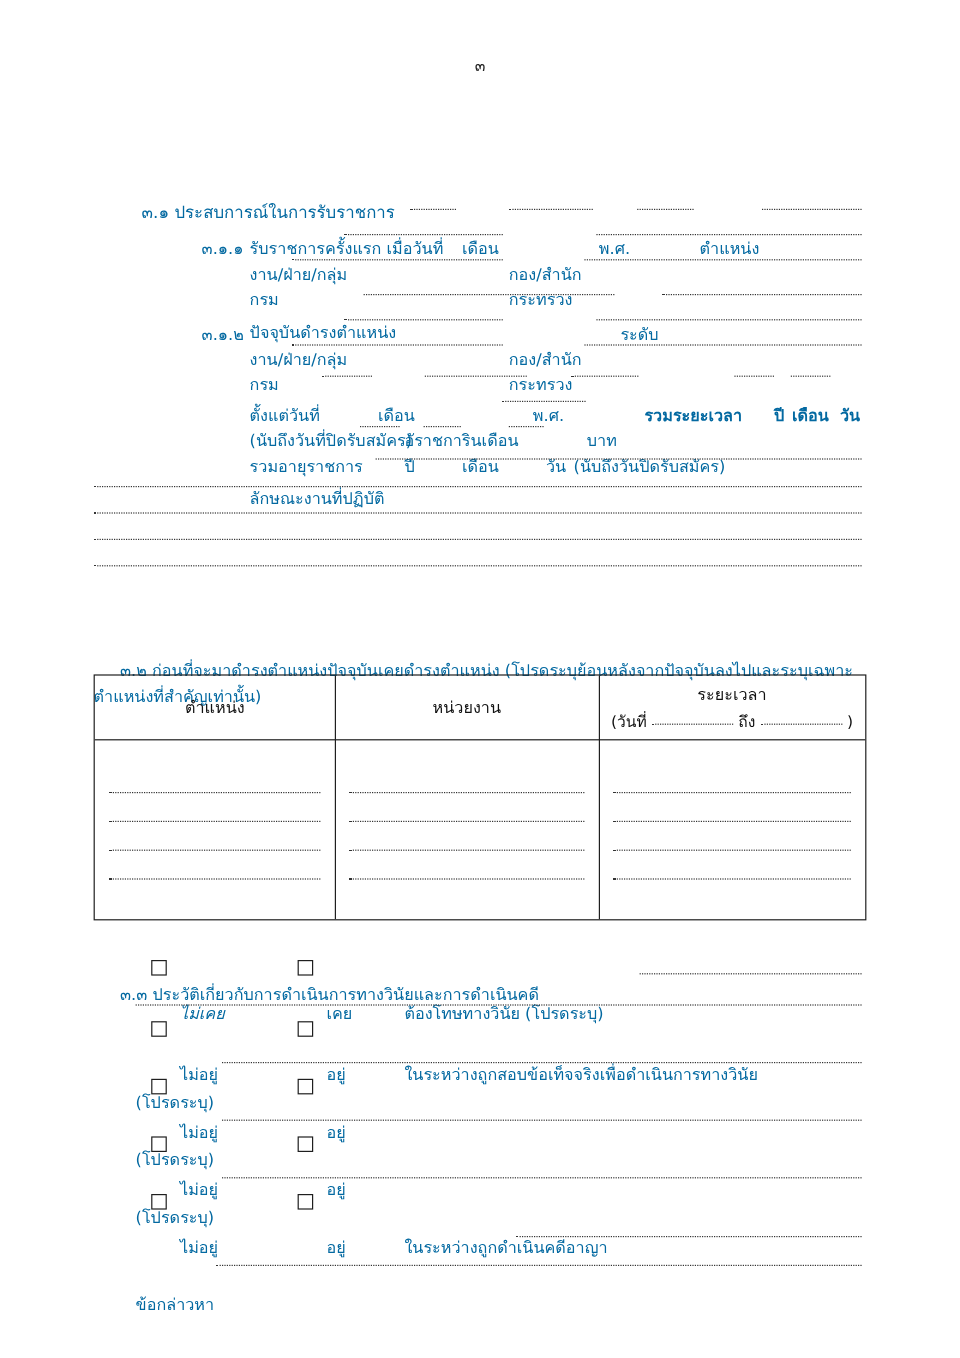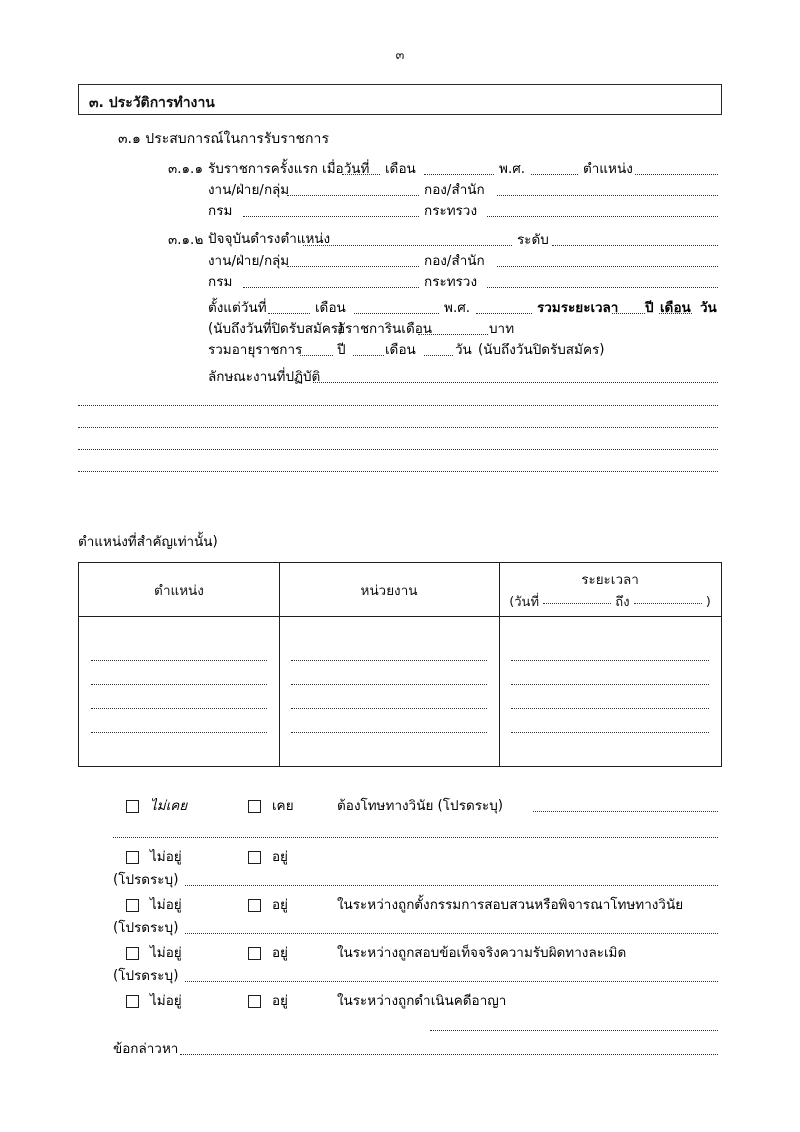--- a/index.html
+++ b/index.html
@@ -18,21 +18,22 @@
     background: #ffffff;
     overflow: hidden;
   }
 
   
   .t {
     position: absolute;
     white-space: nowrap;
     font-size: 13.5px;
     line-height: 17px;
-    color: #000000;
+    color: #0369a1;
+    margin-top: 40px;
   }
   .bold { font-weight: bold; }
 
   
   #page-number {
     position: absolute;
     top: 44px;
     left: 0;
     width: 800px;
     text-align: center;
@@ -112,23 +113,20 @@
     background: #fff;
   }
 </style>
 </head>
 <body>
 
 <div id="page">
 
   <div id="page-number">๓</div>
 
-  <div id="section-box">
-    <span class="label bold">๓. ประวัติการทำงาน</span>
-  </div>
 
   <div class="t" style="left:118px; top:130px; font-size:14px;">๓.๑ ประสบการณ์ในการรับราชการ</div>
 
   <div class="t" style="left:168px; top:160px;">๓.๑.๑</div>
   <div class="t" style="left:208px; top:160px;">รับราชการครั้งแรก เมื่อวันที่</div>
   <div class="dots" style="left:342px; top:174px; width:38px;"></div>
   <div class="t" style="left:385px; top:160px;">เดือน</div>
   <div class="dots" style="left:424px; top:174px; width:70px;"></div>
   <div class="t" style="left:499px; top:160px;">พ.ศ.</div>
   <div class="dots" style="left:531px; top:174px; width:47px;"></div>
@@ -190,20 +188,21 @@
   <div class="t" style="left:478px; top:341px;">(นับถึงวันปิดรับสมัคร)</div>
 
   <div class="t" style="left:208px; top:368px;">ลักษณะงานที่ปฏิบัติ</div>
   <div class="dots" style="left:313px; top:382px; width:405px;"></div>
 
   <div class="dots" style="left:78px; top:405px; width:640px;"></div>
   <div class="dots" style="left:78px; top:427px; width:640px;"></div>
   <div class="dots" style="left:78px; top:449px; width:640px;"></div>
   <div class="dots" style="left:78px; top:471px; width:640px;"></div>
 
+  <div class="t" style="left:100px; top:511px; font-size:13.5px;">๓.๒ ก่อนที่จะมาดำรงตำแหน่งปัจจุบันเคยดำรงตำแหน่ง (โปรดระบุย้อนหลังจากปัจจุบันลงไปและระบุเฉพาะ</div>
   <div class="t" style="left:78px; top:533px; font-size:13.5px;">ตำแหน่งที่สำคัญเท่านั้น)</div>
 
   <div id="history-table">
 
     <div class="vline" style="left:200px;"></div>
     <div class="vline" style="left:420px;"></div>
 
     <div class="hline" style="top:53px;"></div>
 
     <div class="th" style="left:0; top:18px; width:200px;">ตำแหน่ง</div>
@@ -232,49 +231,49 @@
     </div>
 
     <div class="cell-lines" style="left:420px; top:53px; width:222px;">
       <div class="dots" style="left:12px; top:44px; width:198px;"></div>
       <div class="dots" style="left:12px; top:68px; width:198px;"></div>
       <div class="dots" style="left:12px; top:92px; width:198px;"></div>
       <div class="dots" style="left:12px; top:116px; width:198px;"></div>
     </div>
   </div>
 
+  <div class="t" style="left:100px; top:781px; font-size:13.5px;">๓.๓ ประวัติเกี่ยวกับการดำเนินการทางวินัยและการดำเนินคดี</div>
 
   <div class="cbox" style="left:126px; top:800px;"></div>
   <div class="t" style="left:150px; top:797px;font-style:italic;">ไม่เคย</div>
   <div class="cbox" style="left:248px; top:800px;"></div>
   <div class="t" style="left:272px; top:797px;">เคย</div>
   <div class="t" style="left:337px; top:797px;text-align:right;">ต้องโทษทางวินัย (โปรดระบุ)</div>
   <div class="dots" style="left:533px; top:811px; width:185px;"></div>
   <div class="dots" style="left:113px; top:837px; width:605px;"></div>
 
   <div class="cbox" style="left:126px; top:851px;"></div>
   <div class="t" style="left:150px; top:848px;">ไม่อยู่</div>
   <div class="cbox" style="left:248px; top:851px;"></div>
   <div class="t" style="left:272px; top:848px;">อยู่</div>
+  <div class="t" style="left:337px; top:848px;">ในระหว่างถูกสอบข้อเท็จจริงเพื่อดำเนินการทางวินัย</div>
   <div class="t" style="left:113px; top:871px;">(โปรดระบุ)</div>
   <div class="dots" style="left:185px; top:885px; width:533px;"></div>
 
   <div class="cbox" style="left:126px; top:899px;"></div>
   <div class="t" style="left:150px; top:896px;">ไม่อยู่</div>
   <div class="cbox" style="left:248px; top:899px;"></div>
   <div class="t" style="left:272px; top:896px;">อยู่</div>
-  <div class="t" style="left:337px; top:896px;">ในระหว่างถูกตั้งกรรมการสอบสวนหรือพิจารณาโทษทางวินัย</div>
   <div class="t" style="left:113px; top:919px;">(โปรดระบุ)</div>
   <div class="dots" style="left:185px; top:933px; width:533px;"></div>
 
   <div class="cbox" style="left:126px; top:947px;"></div>
   <div class="t" style="left:150px; top:944px;">ไม่อยู่</div>
   <div class="cbox" style="left:248px; top:947px;"></div>
   <div class="t" style="left:272px; top:944px;">อยู่</div>
-  <div class="t" style="left:337px; top:944px;">ในระหว่างถูกสอบข้อเท็จจริงความรับผิดทางละเมิด</div>
   <div class="t" style="left:113px; top:967px;">(โปรดระบุ)</div>
   <div class="dots" style="left:185px; top:981px; width:533px;"></div>
 
   <div class="cbox" style="left:126px; top:995px;"></div>
   <div class="t" style="left:150px; top:992px;">ไม่อยู่</div>
   <div class="cbox" style="left:248px; top:995px;"></div>
   <div class="t" style="left:272px; top:992px;">อยู่</div>
   <div class="t" style="left:337px; top:992px;text-align:right;">ในระหว่างถูกดำเนินคดีอาญา</div>
 
   <div class="dots" style="left:430px; top:1030px; width:288px;"></div>

